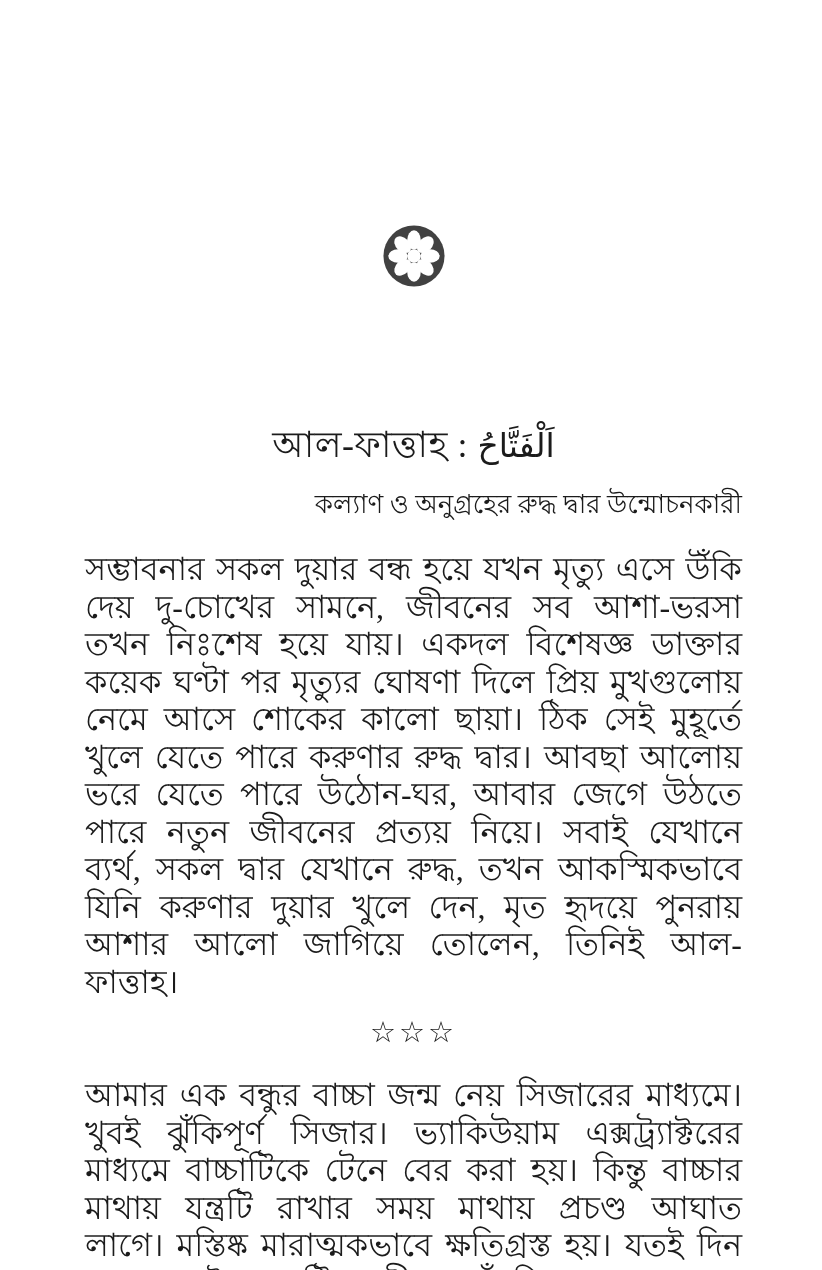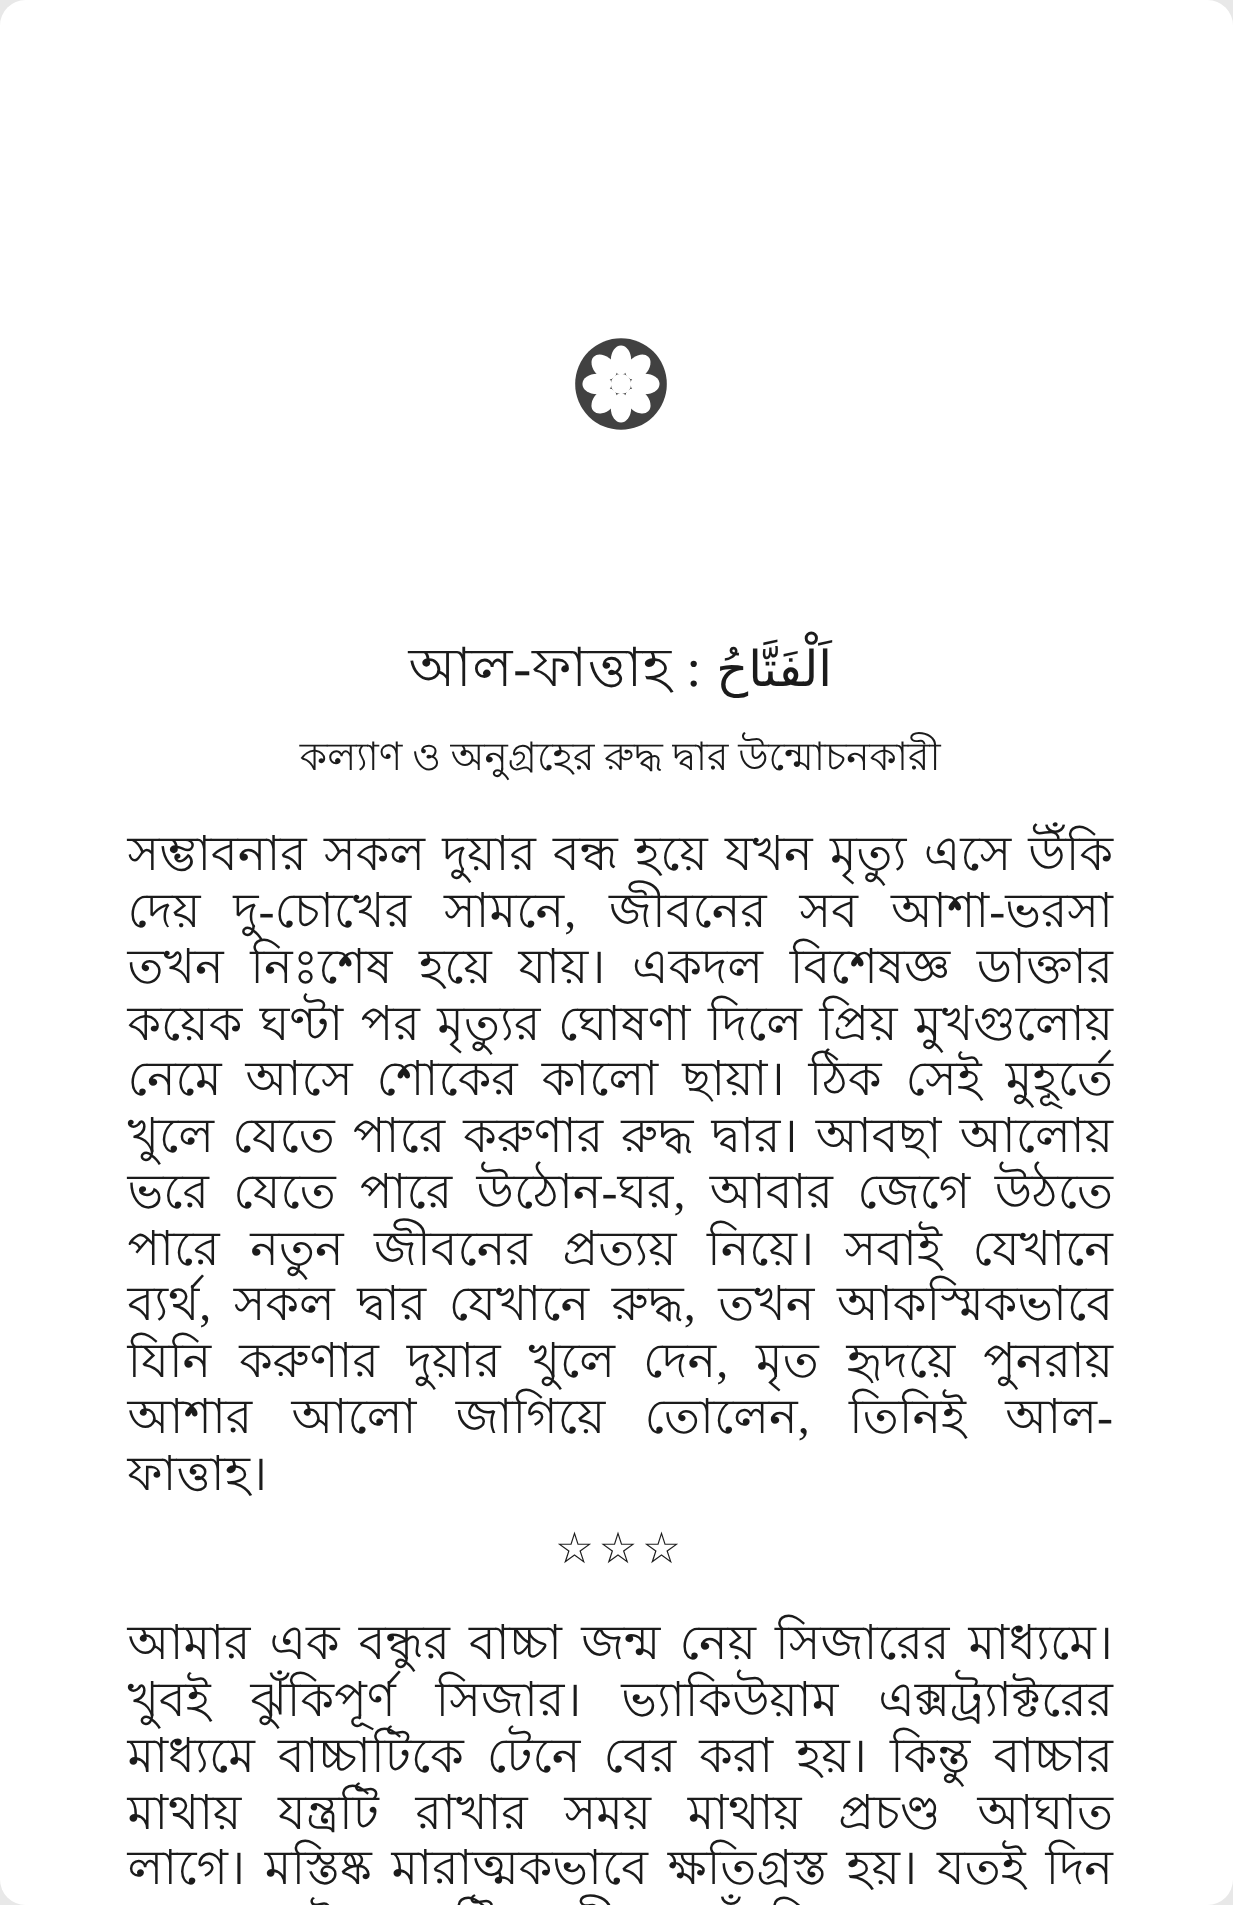--- a/index.html
+++ b/index.html
@@ -12,21 +12,20 @@
   body{font-family:"Liberation Serif","DejaVu Serif",serif;}
   .page{
     position:relative;
     width:822px;
     height:1270px;
     margin:0 auto;
     background:var(--bg-color);
     color:var(--text-color);
     overflow:hidden;
     padding:0 80px 0 85px;
-    border-radius:17px;
   }
   .ornament{
     width:64px;
     height:64px;
     margin:224px auto 0 auto;
     color:var(--ornament-color);
   }
   .ornament svg{display:block;width:100%;height:100%;}
   .heading{
     margin-top:132px;
@@ -37,21 +36,21 @@
     letter-spacing:0.5px;
   }
   .heading .ar{
     font-family:"DejaVu Sans",sans-serif;
     font-size:33px;
     unicode-bidi:embed;
     direction:rtl;
   }
   .subtitle{
     margin-top:16px;
-    text-align:center;
+    text-align:right;
     font-size:26px;
     line-height:36px;
   }
   .body-text{
     margin-top:28px;
     font-size:32px;
     line-height:37.5px;
     text-align:justify;
     text-justify:inter-word;
     word-spacing:2px;

